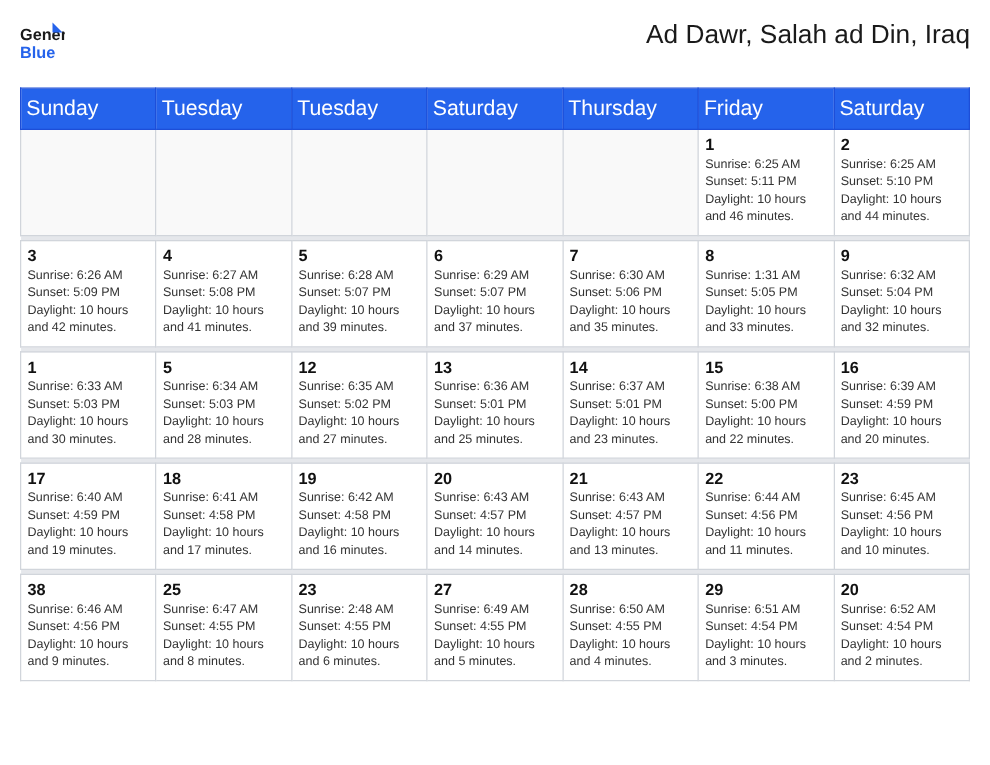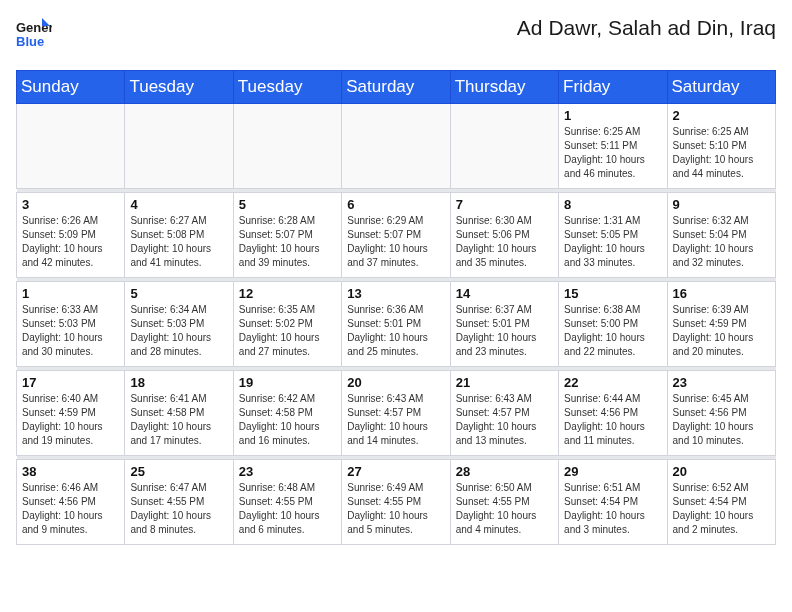--- a/index.html
+++ b/index.html
@@ -306,21 +306,21 @@
         </td>
         <td>
           <div class="day-num">25</div>
           <div class="day-info">Sunrise: 6:47 AM
 Sunset: 4:55 PM
 Daylight: 10 hours
 and 8 minutes.</div>
         </td>
         <td>
           <div class="day-num">23</div>
-          <div class="day-info">Sunrise: 6:48 AM
+          <div class="day-info">Sunrise: 2:48 AM
 Sunset: 4:55 PM
 Daylight: 10 hours
 and 6 minutes.</div>
         </td>
         <td>
           <div class="day-num">27</div>
           <div class="day-info">Sunrise: 6:49 AM
 Sunset: 4:55 PM
 Daylight: 10 hours
 and 5 minutes.</div>

